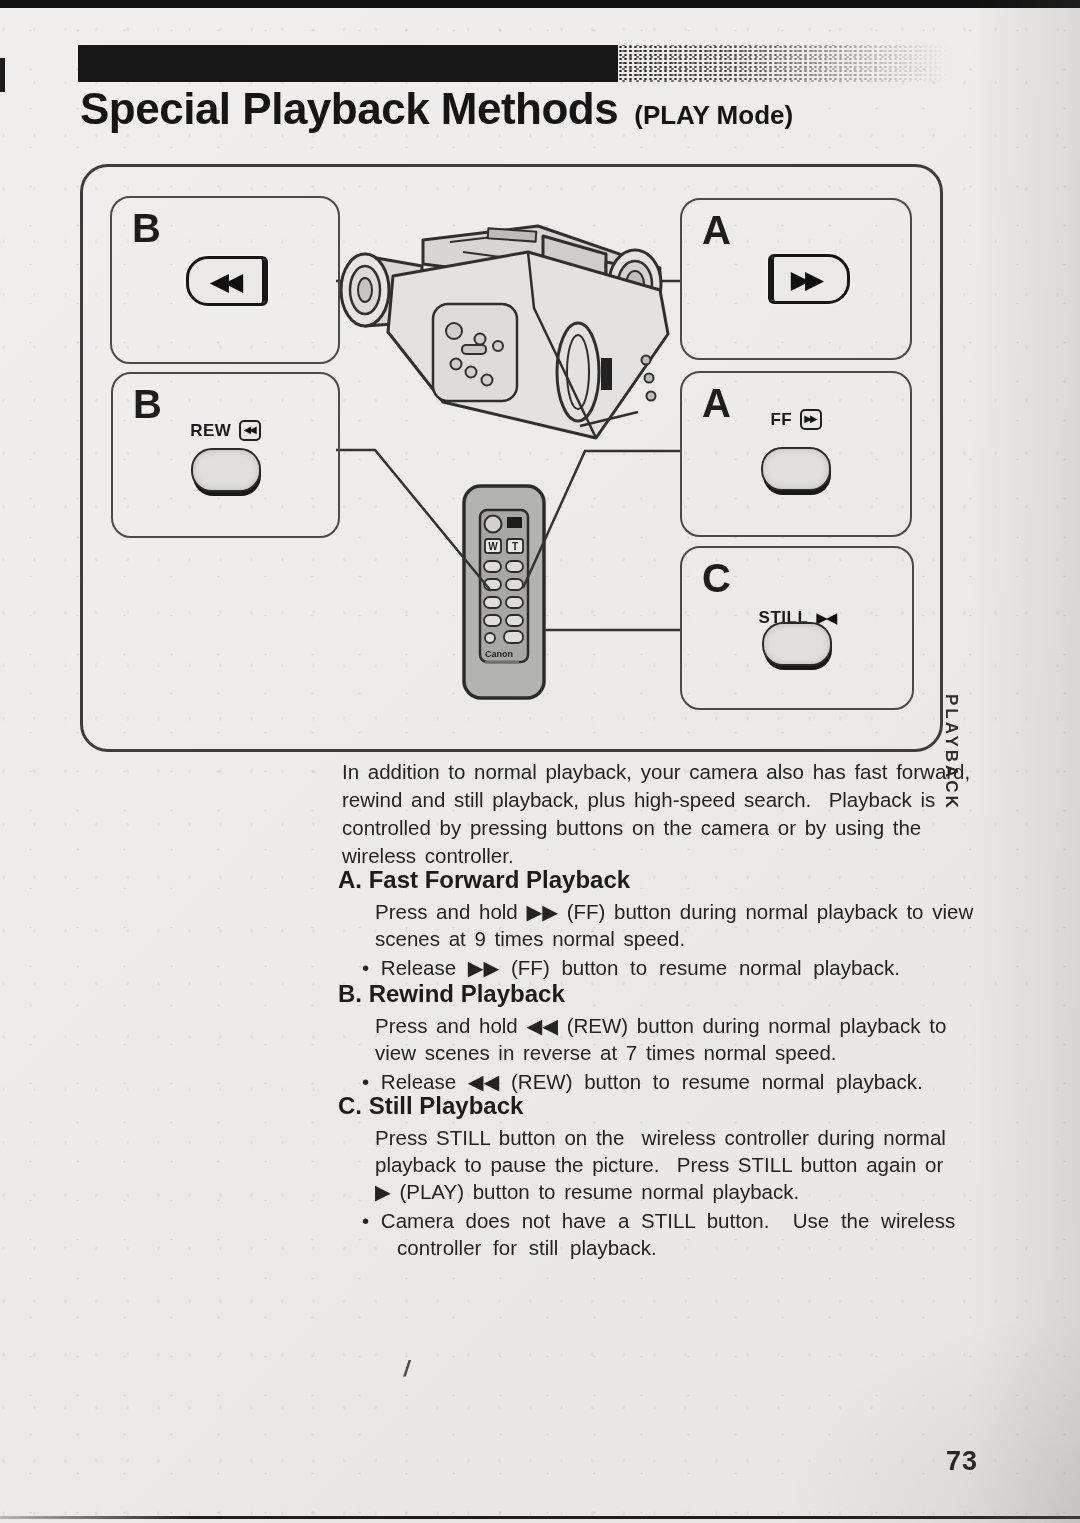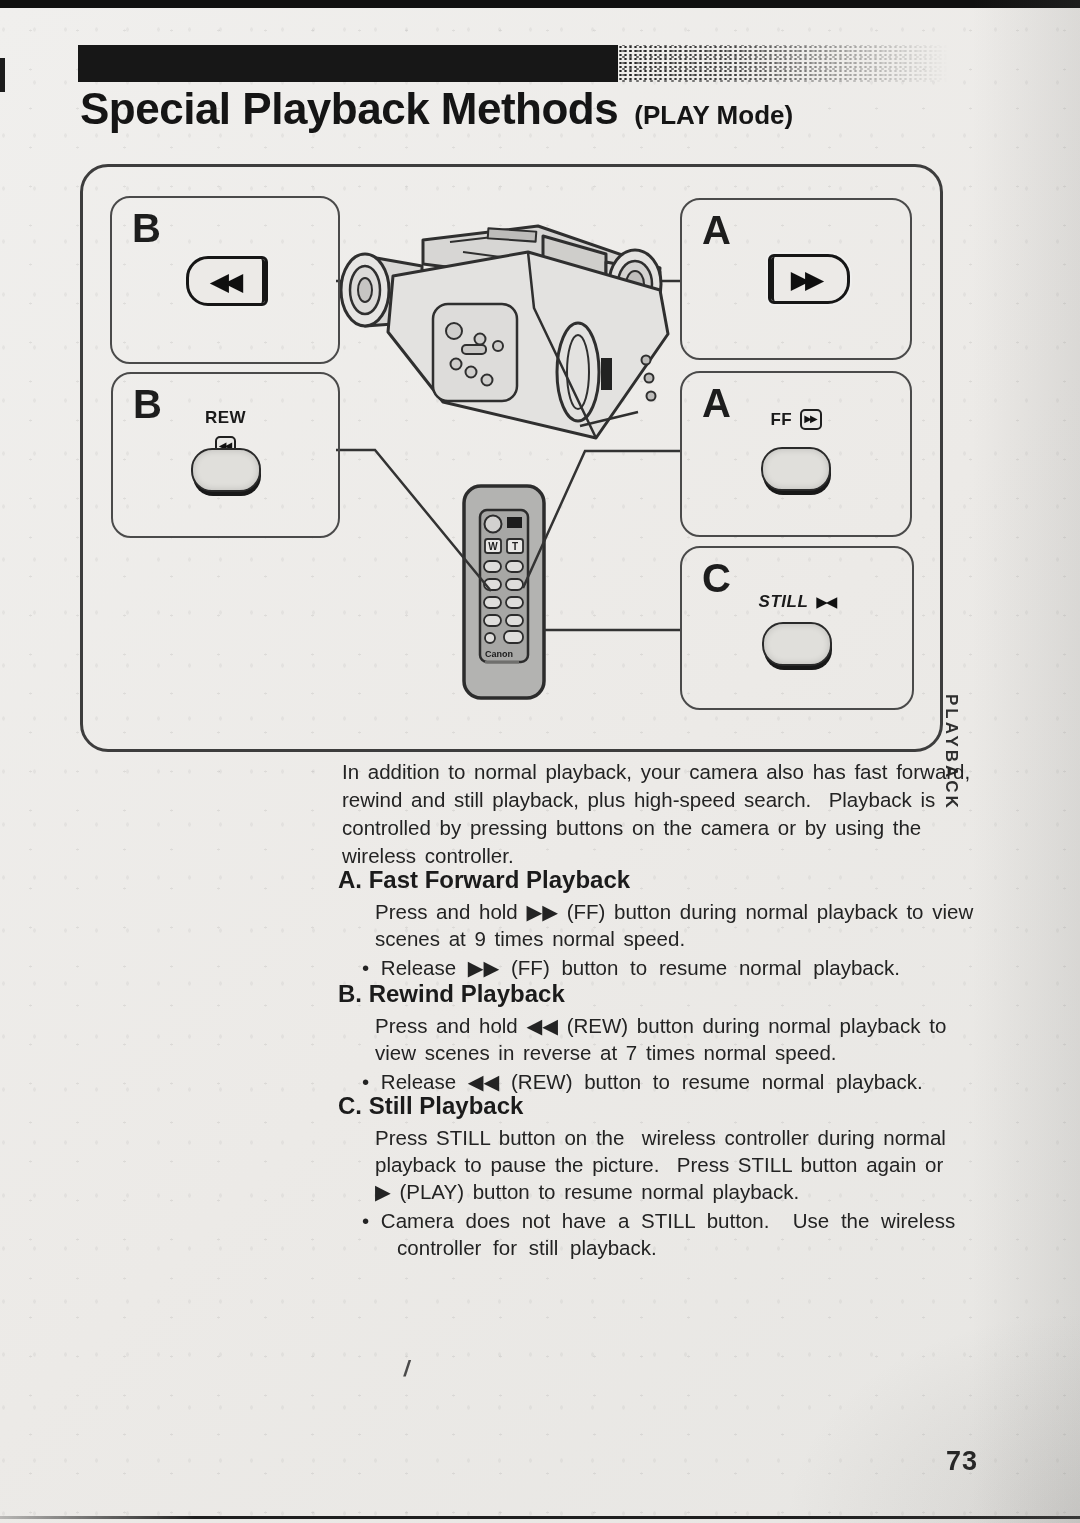--- a/index.html
+++ b/index.html
@@ -94,23 +94,23 @@
     font-size:10px;font-weight:700;letter-spacing:-2px;color:#111;
     height:17px;line-height:16px;padding:0 4px 0 2px;
   }
   .bowtie-icon{font-size:15px;font-weight:700;letter-spacing:-2px;color:#111;}
   .oval-btn{
     position:absolute;left:50%;transform:translateX(-50%);
     width:66px;height:40px;border-radius:21px;
     background:#e0dfdb;border:2.5px solid #2a2a2a;
     box-shadow:1px 5px 0 -1px #181818, inset 0 0 7px rgba(0,0,0,.16);
   }
-  .row-b2{top:34px;flex-direction:column;} .btn-b2{top:74px;}
+  .row-b2{top:46px;} .btn-b2{top:74px;}
   .row-a2{top:36px;} .btn-a2{top:74px;}
-  .row-c1{top:44px;font-style:italic;} .btn-c1{top:74px;}
+  .row-c1{top:60px;} .btn-c1{top:74px;}
 
   
   .side-label{
     position:absolute;left:941px;top:694px;
     writing-mode:vertical-rl;
     font-size:17px;font-weight:700;letter-spacing:3px;color:#2e2e2e;
   }
 
   
   .content{position:absolute;left:338px;top:0;width:700px;font-size:20.5px;color:#232323;}

